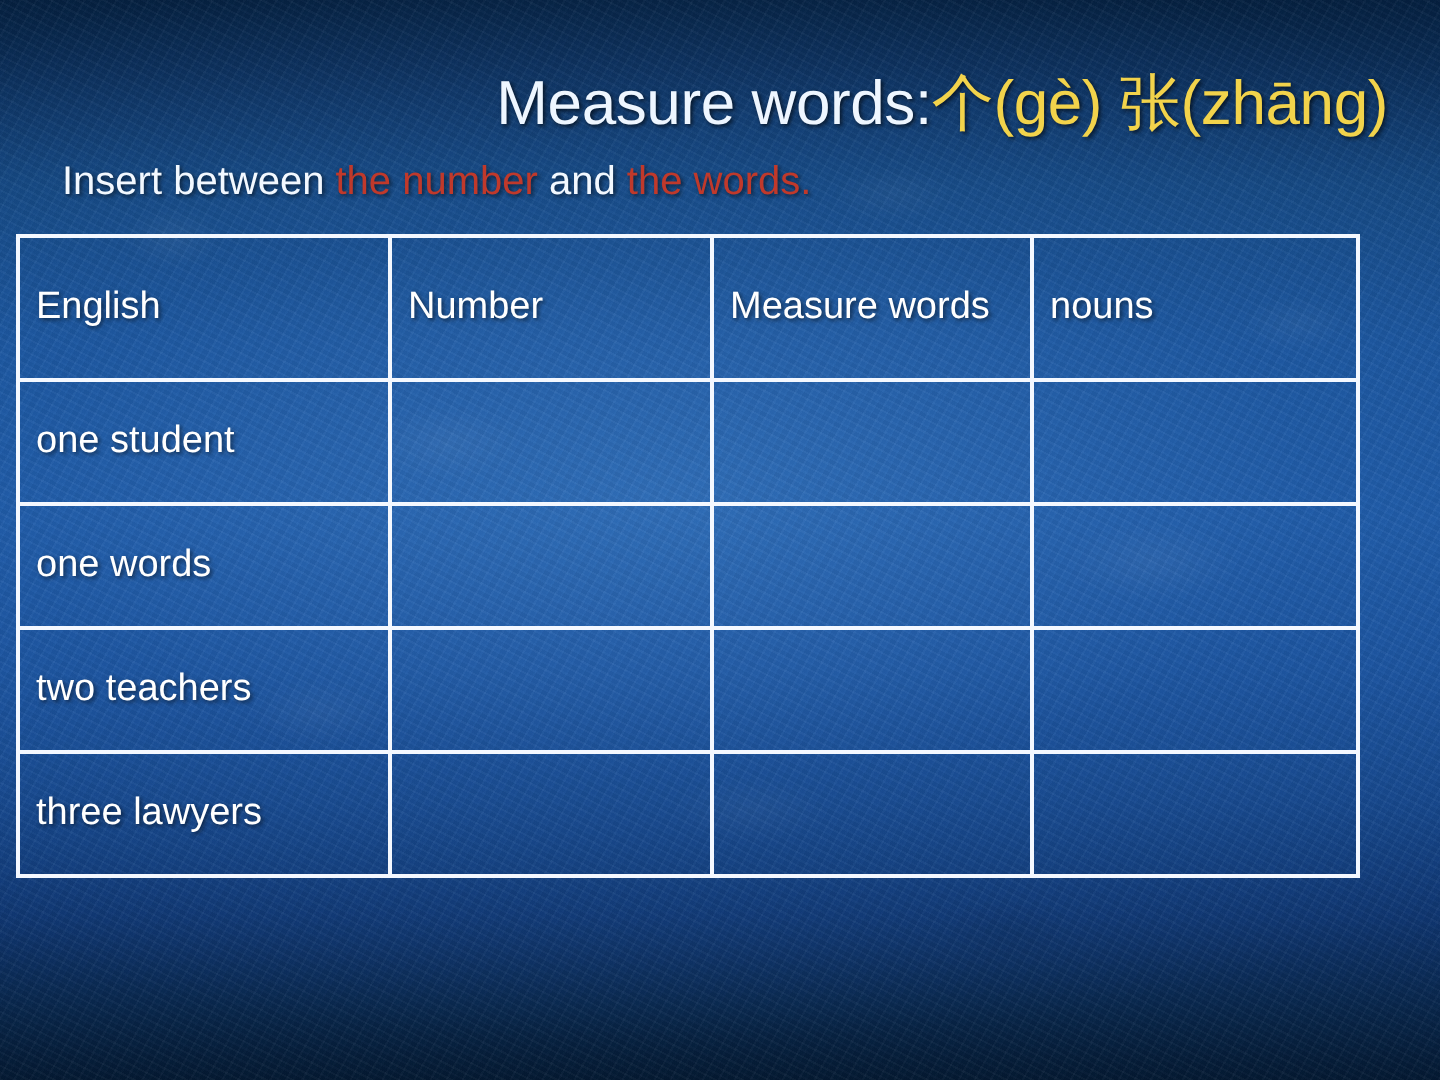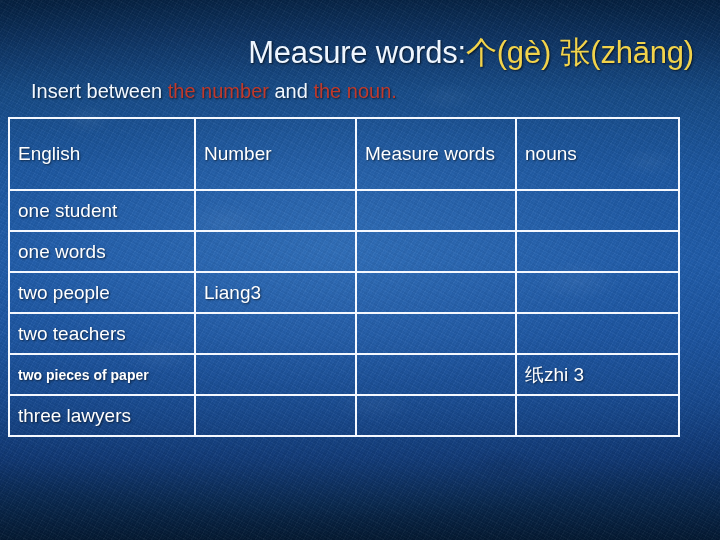--- a/index.html
+++ b/index.html
@@ -117,21 +117,21 @@
   #grid {
     position: absolute;
     left: 8px;
     top: 117px;
     width: 666px;
     border-collapse: collapse;
     table-layout: fixed;
   }
   #grid td {
     border: 2px solid #f4f8ff;
-    padding: 8px 8px;
+    padding: 19px 8px;
     vertical-align: middle;
     color: #ffffff;
     font-size: 19px;
     line-height: 22px;
     text-shadow: 1px 1px 2px rgba(0,0,0,0.55);
     background: transparent;
   }
   .col-a { width: 186px; }
   .col-b { width: 161px; }
   .col-c { width: 160px; }
@@ -152,21 +152,21 @@
 </head>
 <body>
 
 <div id="slide">
 
   <div id="title">
     <span class="t-white">Measure words:</span><span class="t-yellow cjk">个</span><span class="t-yellow">(gè)</span><span class="t-yellow">&nbsp;</span><span class="t-yellow cjk">张</span><span class="t-yellow">(zhāng)</span>
   </div>
 
   <div id="subtitle">
-    <span class="s-white">Insert between </span><span class="s-red">the number</span><span class="s-white"> and </span><span class="s-red">the noun</span><span class="s-red">.</span>
+    <span class="s-white">Insert between </span><span class="s-red">the number</span><span class="s-white"> and </span><span class="s-red">the words</span><span class="s-red">.</span>
   </div>
 
   <table id="grid">
     <tbody>
       <tr class="r-head">
         <td class="col-a">English</td>
         <td class="col-b">Number</td>
         <td class="col-c">Measure words</td>
         <td class="col-d">nouns</td>
       </tr>
@@ -180,40 +180,28 @@
       </tr>
 
 
       <tr class="r-std">
         <td class="col-a">one words</td>
         <td class="col-b nowrap"><span class="cjk"></span><span></span><span class="red"></span><span></span></td>
         <td class="col-c nowrap"><span class="yellow cjk"></span><span></span></td>
         <td class="col-d nowrap"><span class="cjk"></span><span></span></td>
       </tr>
 
-      <tr class="r-std">
-        <td class="col-a">two people</td>
-        <td class="col-b nowrap"><span class="cjk"></span><span>Liang3</span><span class="red"></span><span></span></td>
-        <td class="col-c nowrap"><span class="yellow cjk"></span><span></span></td>
-        <td class="col-d nowrap"><span class="cjk"></span><span></span></td>
-      </tr>
 
       <tr class="r-std">
         <td class="col-a">two teachers</td>
         <td class="col-b nowrap"><span class="cjk"></span><span></span><span class="red"></span><span></span></td>
         <td class="col-c nowrap"><span class="yellow cjk"></span><span></span></td>
         <td class="col-d nowrap"><span class="cjk"></span><span></span></td>
       </tr>
 
-      <tr class="r-std">
-        <td class="col-a cell-small">two pieces of paper</td>
-        <td class="col-b nowrap"><span class="cjk"></span><span></span><span class="red"></span><span></span></td>
-        <td class="col-c nowrap"><span class="yellow cjk"></span><span></span></td>
-        <td class="col-d nowrap"><span class="cjk">纸</span><span>zhi 3</span></td>
-      </tr>
 
       <tr class="r-std">
         <td class="col-a">three lawyers</td>
         <td class="col-b nowrap"><span class="cjk"></span><span></span><span class="red"></span><span></span></td>
         <td class="col-c nowrap"><span class="yellow cjk"></span><span></span></td>
         <td class="col-d nowrap"><span class="cjk"></span><span></span></td>
       </tr>
     </tbody>
   </table>
 

